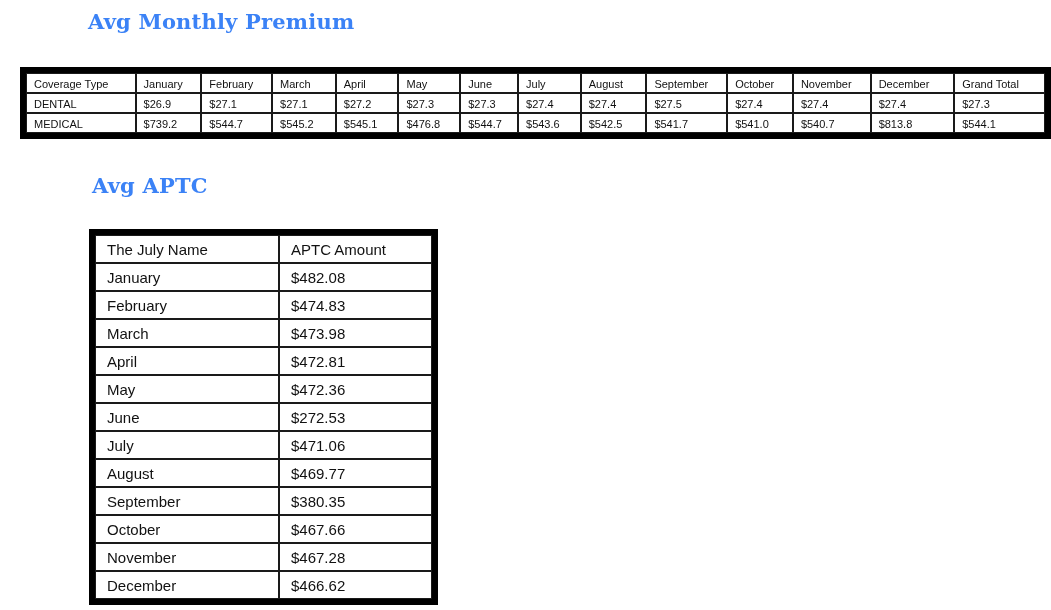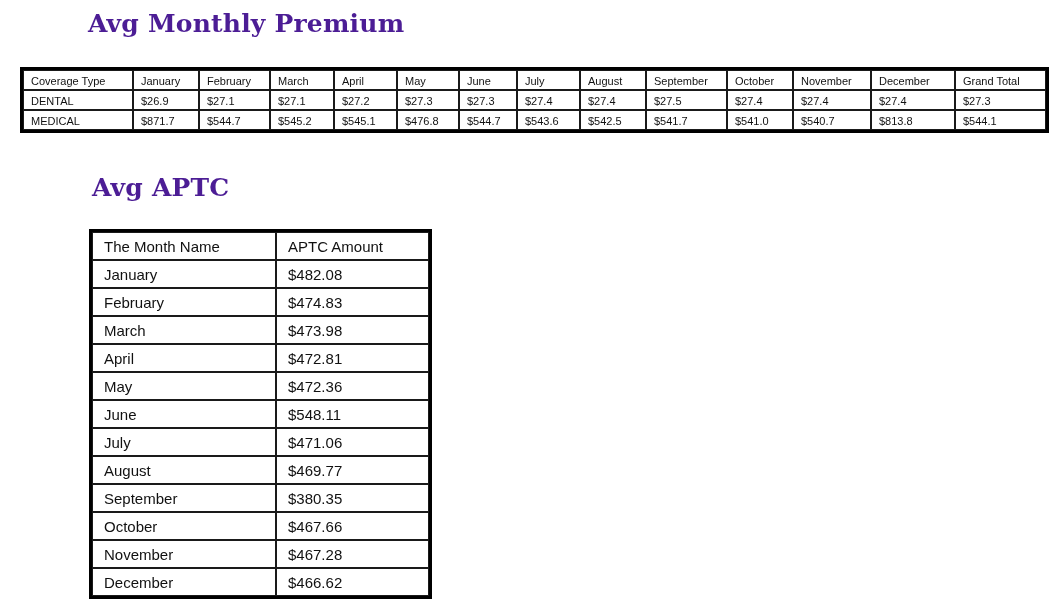--- a/index.html
+++ b/index.html
@@ -9,33 +9,33 @@
     font-family: "Liberation Sans", sans-serif;
     color: #111111;
     overflow: hidden;
   }
   .page { position: relative; width: 1051px; height: 610px; background: #ffffff; }
 
   .section-title {
     position: absolute;
     font-family: "DejaVu Serif", serif;
     font-weight: bold;
-    font-size: 25px;
+    font-size: 21px;
     letter-spacing: 0.2px;
-    color: #4c1d95;
+    color: #3b82f6;
     white-space: nowrap;
   }
   #premium-title { left: 88px; top: 9px; }
   #aptc-title    { left: 92px; top: 173px; }
 
   table.data-table {
     border-collapse: separate;
     border-spacing: 0;
     table-layout: fixed;
-    border: 3px solid #000000;
+    border: 6px solid #000000;
     background: #701a75;
   }
   table.data-table th, table.data-table td {
     border: 1px solid #1a1a1a;
     font-weight: normal;
     text-align: left;
     vertical-align: middle;
     white-space: nowrap;
     overflow: hidden;
     background: #ffffff;
@@ -111,21 +111,21 @@
           <td>$27.4</td>
           <td>$27.4</td>
           <td>$27.5</td>
           <td>$27.4</td>
           <td>$27.4</td>
           <td>$27.4</td>
           <td>$27.3</td>
         </tr>
         <tr>
           <td>MEDICAL</td>
-          <td>$871.7</td>
+          <td>$739.2</td>
           <td>$544.7</td>
           <td>$545.2</td>
           <td>$545.1</td>
           <td>$476.8</td>
           <td>$544.7</td>
           <td>$543.6</td>
           <td>$542.5</td>
           <td>$541.7</td>
           <td>$541.0</td>
           <td>$540.7</td>
@@ -133,21 +133,21 @@
           <td>$544.1</td>
         </tr>
       </tbody>
     </table>
 
   <h1 id="aptc-title" class="section-title">Avg APTC</h1>
 
   <table id="aptc-table" class="data-table" data-table="chart_data.1">
       <thead>
         <tr>
-          <th>The Month Name</th>
+          <th>The July Name</th>
           <th>APTC Amount</th>
         </tr>
       </thead>
       <tbody>
         <tr>
           <td>January</td>
           <td>$482.08</td>
         </tr>
         <tr>
           <td>February</td>
@@ -160,21 +160,21 @@
         <tr>
           <td>April</td>
           <td>$472.81</td>
         </tr>
         <tr>
           <td>May</td>
           <td>$472.36</td>
         </tr>
         <tr>
           <td>June</td>
-          <td>$548.11</td>
+          <td>$272.53</td>
         </tr>
         <tr>
           <td>July</td>
           <td>$471.06</td>
         </tr>
         <tr>
           <td>August</td>
           <td>$469.77</td>
         </tr>
         <tr>

